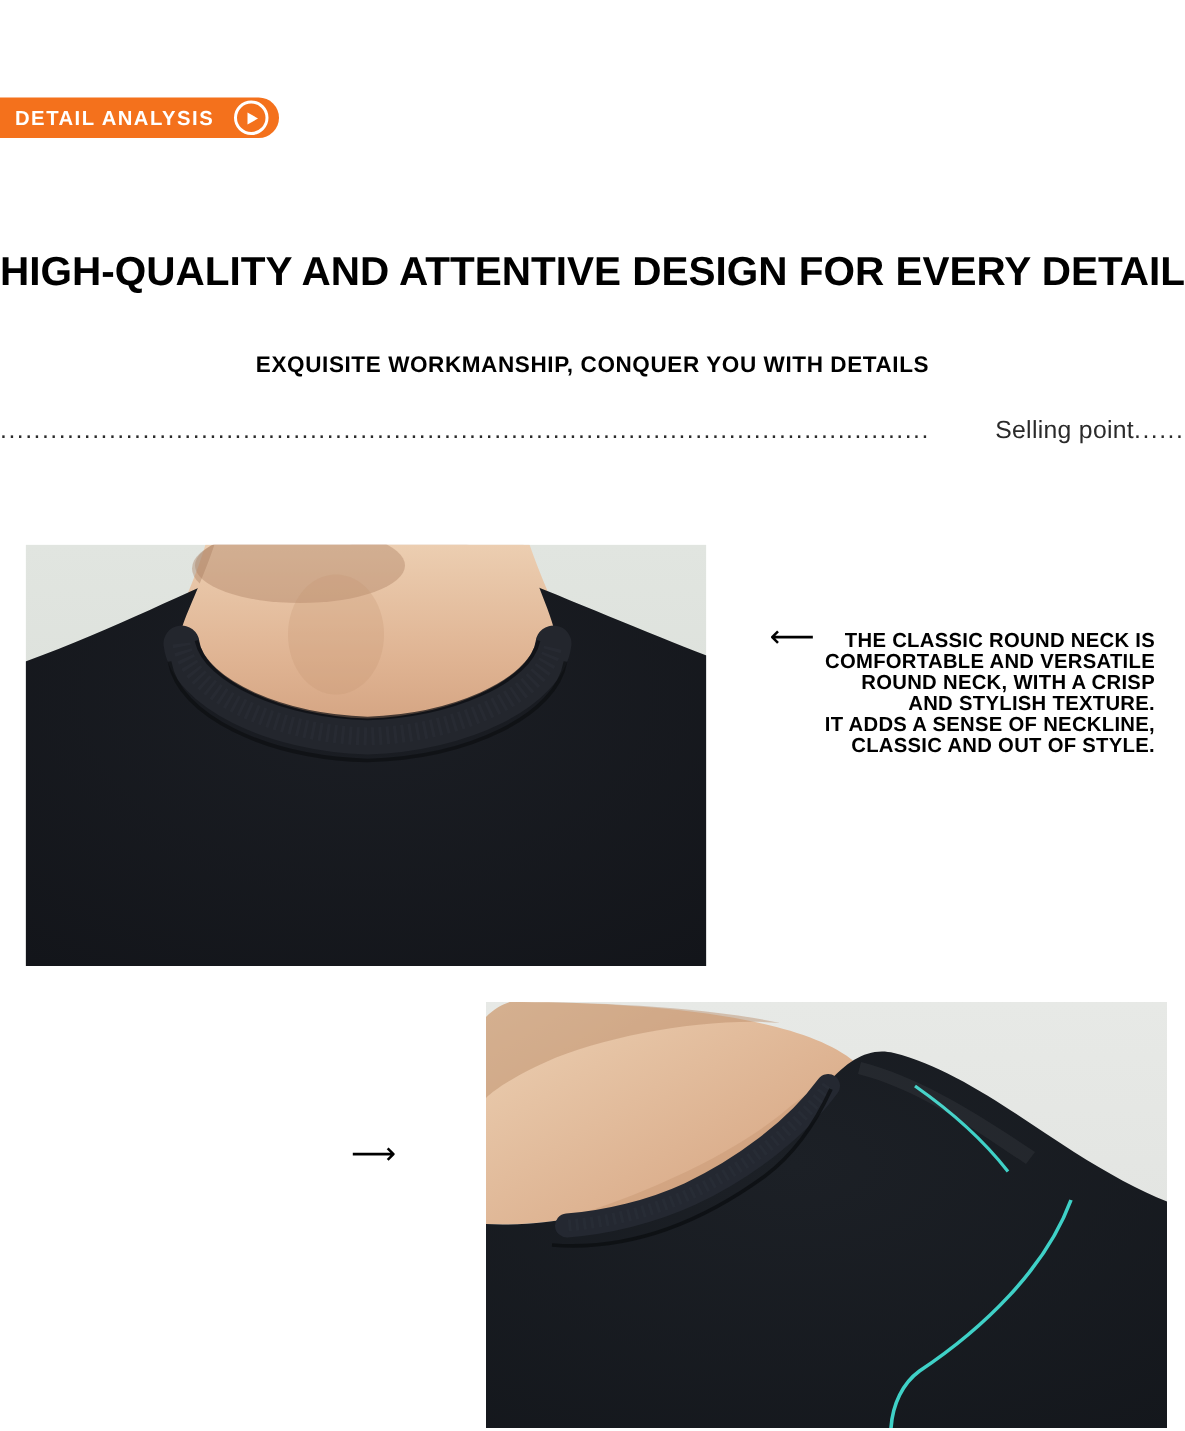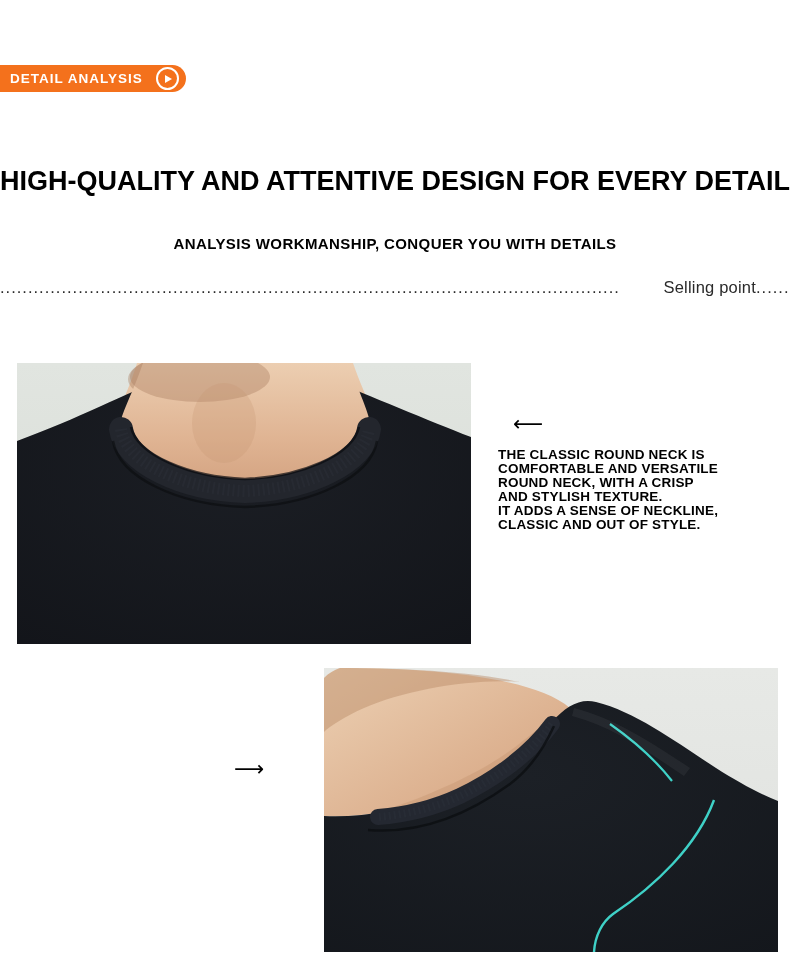--- a/index.html
+++ b/index.html
@@ -47,37 +47,37 @@
   .photo svg{display:block;}
   
   .arrow{
     position:absolute;font-family:"DejaVu Sans",sans-serif;font-size:21px;color:#000;line-height:1;
   }
   .arrow1{left:513px;top:414px;}
   .arrow2{left:234px;top:759px;}
   .para{
     position:absolute;font-weight:bold;color:#000;white-space:pre-line;
   }
-  .para1{left:498px;top:448px;width:272px;font-size:13.5px;line-height:14px;letter-spacing:0.2px;}
+  .para1{left:498px;top:420px;width:272px;font-size:13.5px;line-height:14px;letter-spacing:0.2px;text-align:right;}
   .para2{left:48px;top:791px;width:292px;font-size:14px;line-height:15.5px;letter-spacing:0.2px;}
 </style>
 </head>
 <body>
 
 <div class="canvas">
 
   <div class="badge">
     <span class="badge-label">DETAIL ANALYSIS</span>
     <span class="play-circle">
       <span class="play-triangle"></span>
     </span>
   </div>
 
   <div class="h1">HIGH-QUALITY AND ATTENTIVE DESIGN FOR EVERY DETAIL</div>
-  <div class="h2">ANALYSIS WORKMANSHIP, CONQUER YOU WITH DETAILS</div>
+  <div class="h2">EXQUISITE WORKMANSHIP, CONQUER YOU WITH DETAILS</div>
 
   <div class="dotrow">
     <span class="dots dots-left">..........................................................................................................................................................</span>
     <span class="dot-label">Selling point</span>
     <span class="dots dots-right">............</span>
   </div>
 
   <div class="photo photo1">
     <svg width="454" height="281" viewBox="0 0 454 281">
       <defs>

